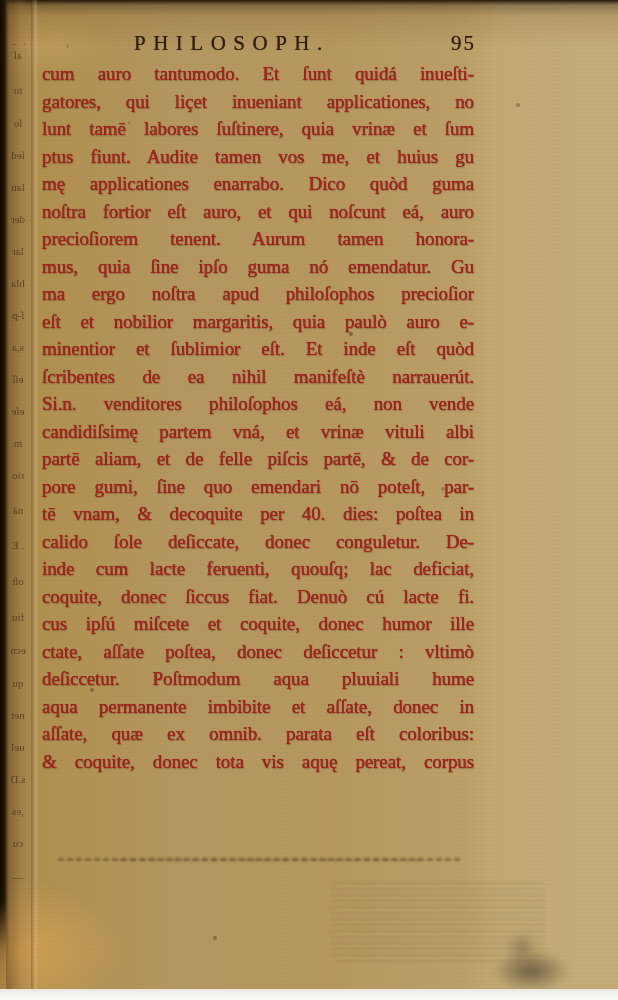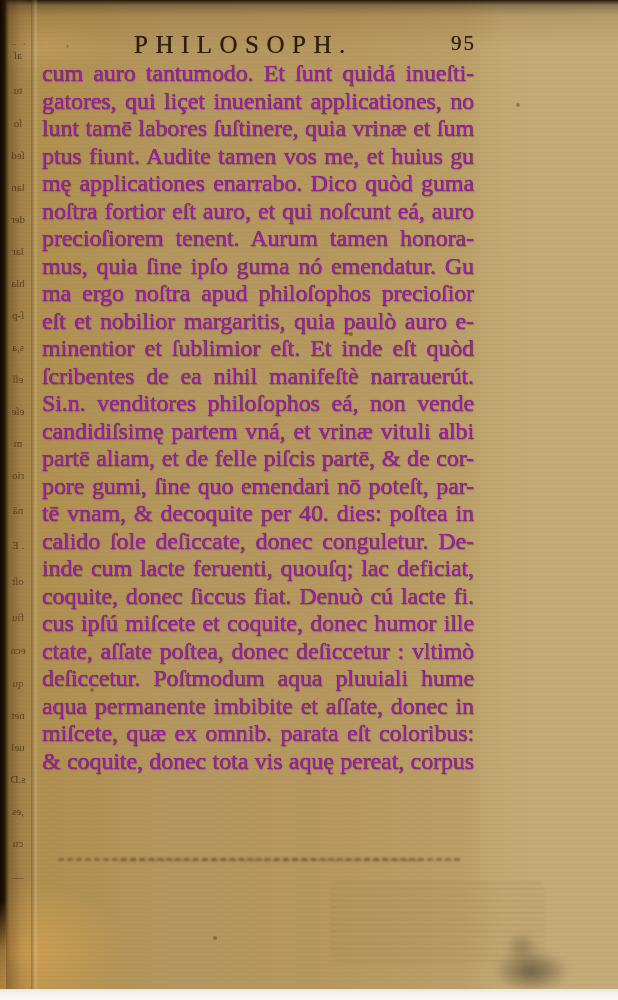--- a/index.html
+++ b/index.html
@@ -40,37 +40,37 @@
   }
   .fragments{position:absolute;left:7px;top:0;width:24px;height:989px;}
   .frag{
     position:absolute;left:0;width:22px;text-align:center;
     font-size:11px;color:rgba(52,32,12,0.62);
     transform:scaleX(-1);filter:blur(.7px);line-height:1;
   }
   
   .running-title{
     position:absolute;left:134px;top:31px;
-    font-size:25px;letter-spacing:7.5px;color:#301e0d;
+    font-size:21px;letter-spacing:7.5px;color:#301e0d;
     text-shadow:0 0 .7px rgba(48,30,13,.8);white-space:nowrap;
   }
   .page-number{
     position:absolute;left:451px;top:31px;
     font-size:21px;letter-spacing:2px;color:#35210f;
     text-shadow:0 0 .7px rgba(53,33,15,.8);
   }
   .pencil{position:absolute;color:rgba(90,66,40,.55);filter:blur(.6px);font-size:13px;}
   .pencil.m1{left:12px;top:36px;letter-spacing:6px;}
   .pencil.m2{left:66px;top:34px;}
   
   .textblock{position:absolute;left:42px;top:60px;width:432px;}
   .line{
-    font-size:24px;line-height:27.5px;height:27.5px;
+    font-size:19px;line-height:27.5px;height:27.5px;
     text-align:justify;text-align-last:justify;
-    color:#a21caf;letter-spacing:-0.1px;
+    color:#b91c1c;letter-spacing:-0.1px;
     text-shadow:0 0 .7px rgba(43,26,12,.9), .6px .6px 1.3px rgba(43,26,12,.3);
   }
   
   .bleed-dashes{
     position:absolute;left:58px;top:858px;width:402px;height:0;
     border-top:3px dashed rgba(72,46,20,.42);filter:blur(1.1px);
   }
   .bleed-dashes2{
     position:absolute;left:120px;top:859px;width:300px;height:0;
     border-top:2px dashed rgba(72,46,20,.30);filter:blur(1.4px);
@@ -168,21 +168,21 @@
   <div class="line">partē aliam, et de felle piſcis partē, &amp; de cor-</div>
   <div class="line">pore gumi, ſine quo emendari nō poteſt, par-</div>
   <div class="line">tē vnam, &amp; decoquite per 40. dies: poſtea in</div>
   <div class="line">calido ſole deſiccate, donec conguletur. De-</div>
   <div class="line">inde cum lacte feruenti, quouſq; lac deficiat,</div>
   <div class="line">coquite, donec ſiccus fiat. Denuò cú lacte fi.</div>
   <div class="line">cus ipſú miſcete et coquite, donec humor ille</div>
   <div class="line">ctate, aſſate poſtea, donec deſiccetur : vltimò</div>
   <div class="line">deſiccetur. Poſtmodum aqua pluuiali hume</div>
   <div class="line">aqua permanente imbibite et aſſate, donec in</div>
-  <div class="line">miſcete, quæ ex omnib. parata eſt coloribus:</div>
+  <div class="line">aſſate, quæ ex omnib. parata eſt coloribus:</div>
   <div class="line">&amp; coquite, donec tota vis aquę pereat, corpus</div>
 </div>
 
 <div class="bleed-dashes"></div>
 <div class="bleed-dashes2"></div>
 <div class="bleed-texture"></div>
 <div class="smudge-tail"></div>
 <div class="smudge"></div>
 <div class="specks"></div>
 <div class="grain"></div>

